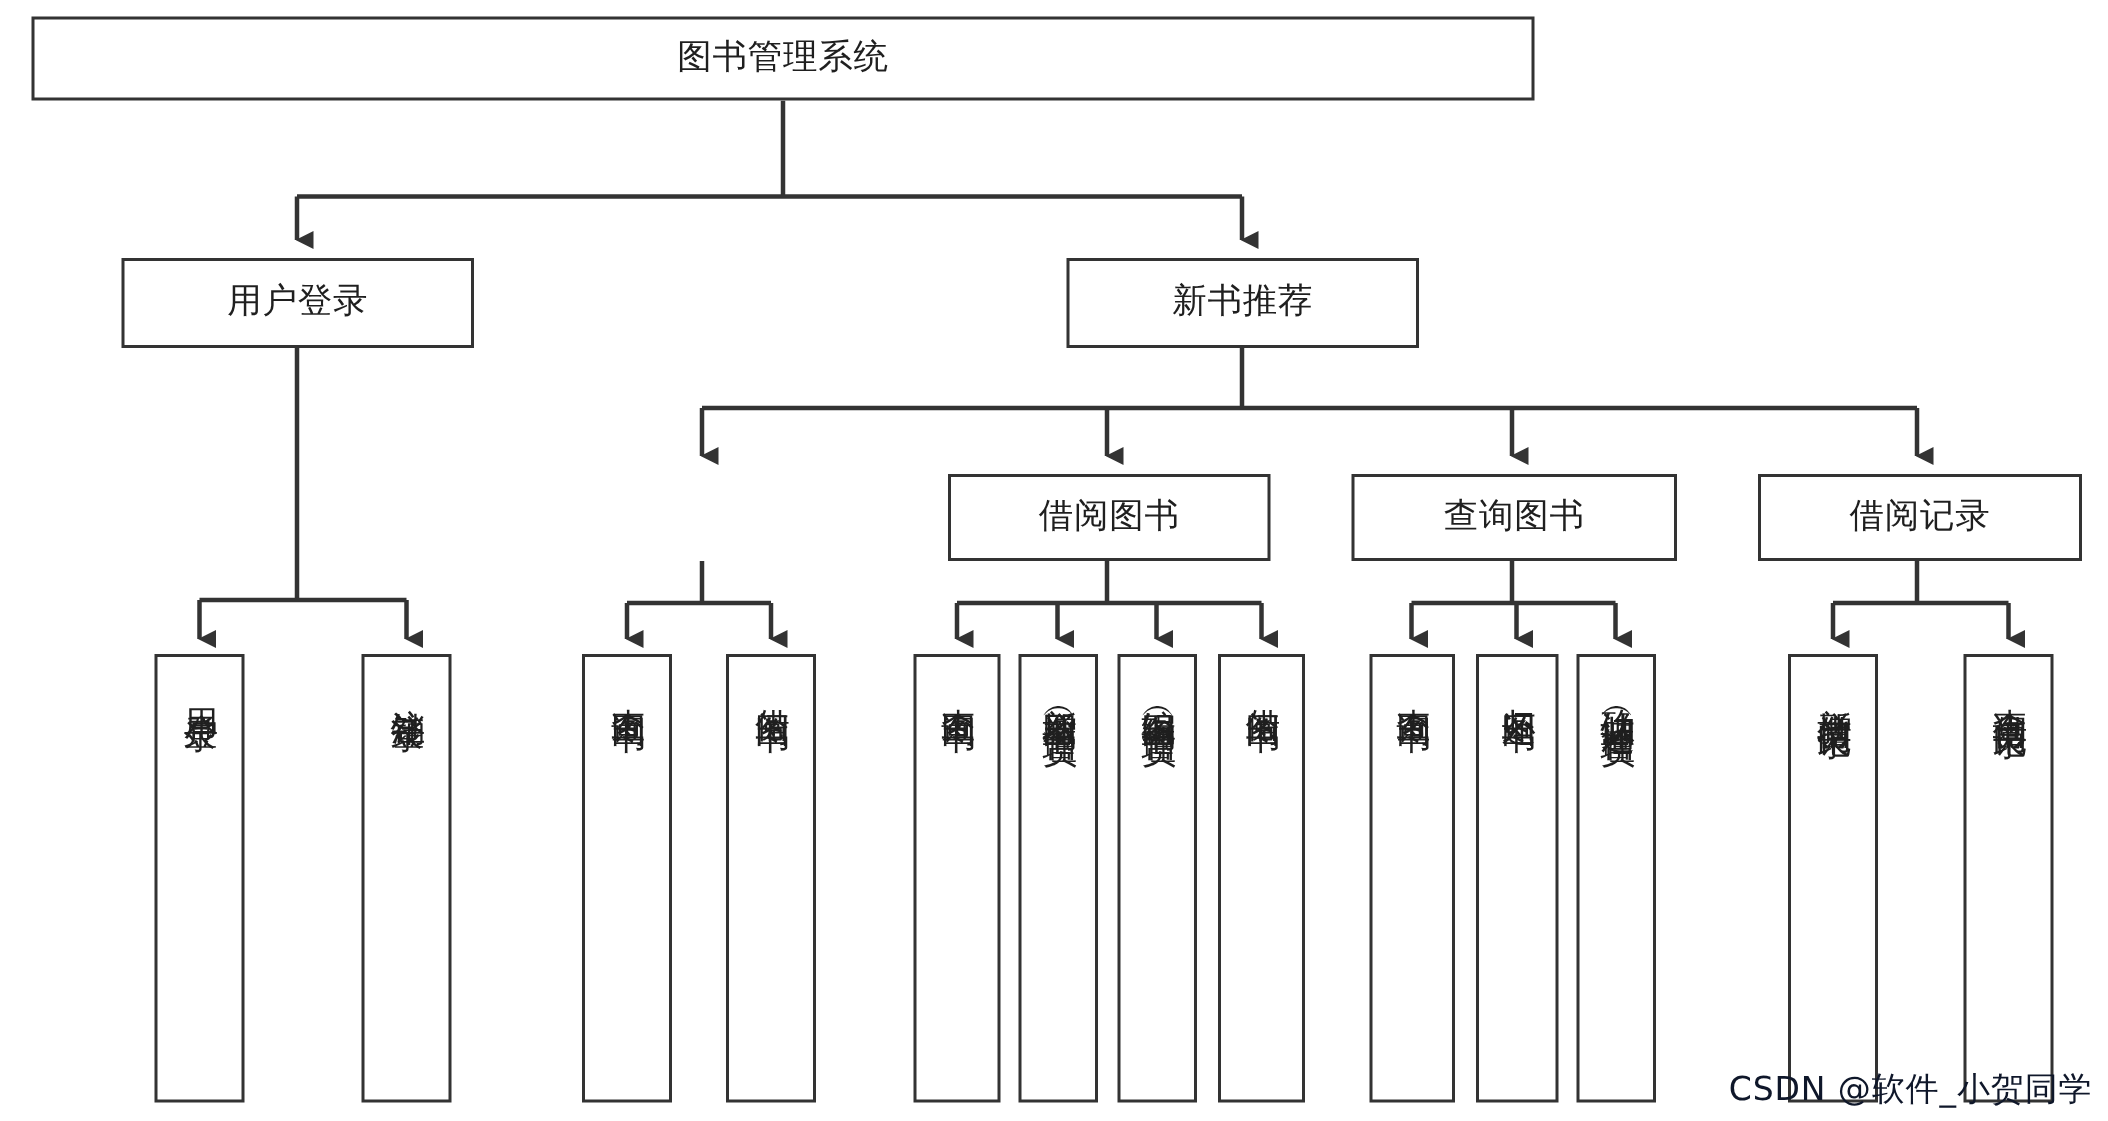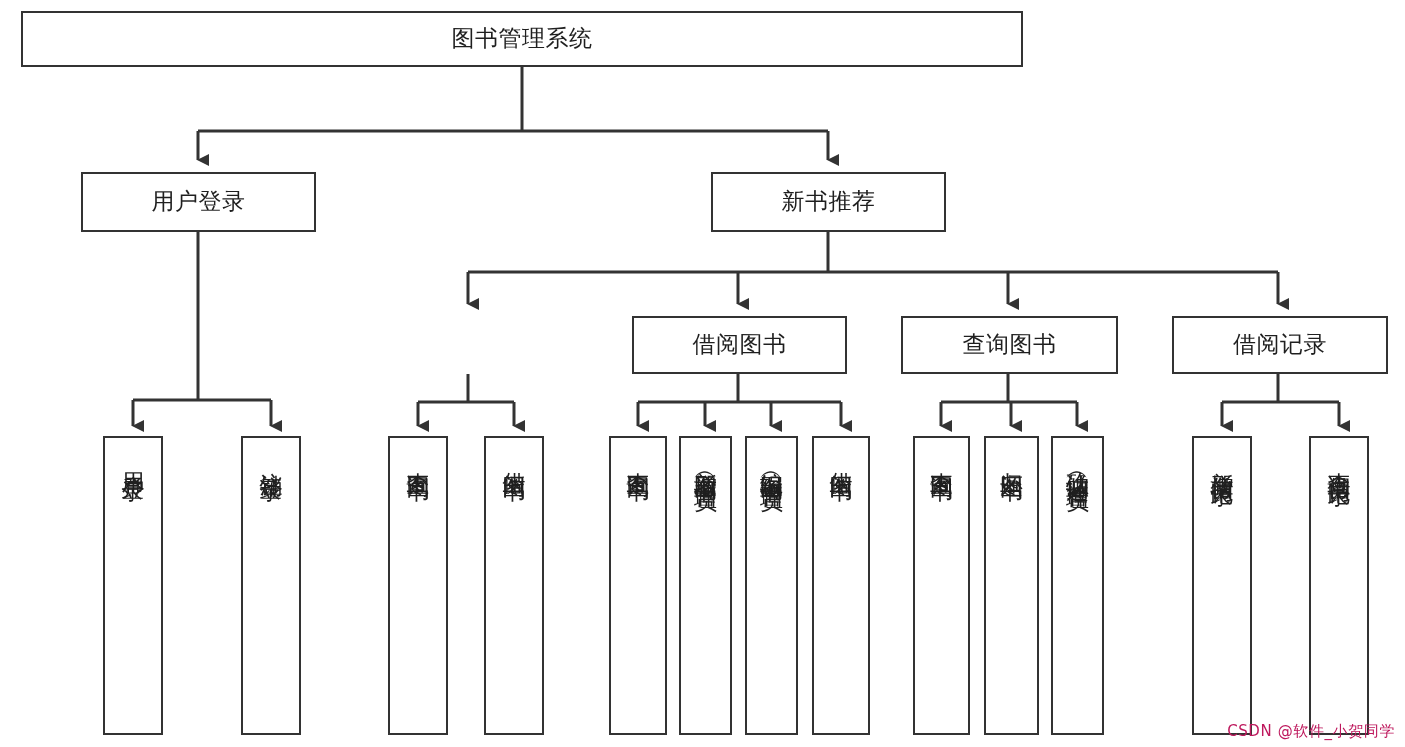--- a/index.html
+++ b/index.html
@@ -56,22 +56,22 @@
     font-size: 23px;
     line-height: 1.35;
     letter-spacing: 2.5px;
     white-space: normal;
     max-height: 100%;
   }
   .watermark {
     position: absolute;
     right: 10px;
     bottom: 6px;
-    font-size: 15px;
-    color: #be185d;
+    font-size: 22px;
+    color: #0f172a;
     letter-spacing: 0.6px;
     z-index: 5;
     white-space: nowrap;
   }
 </style>
 </head>
 <body>
 
 <div id="canvas">
 

